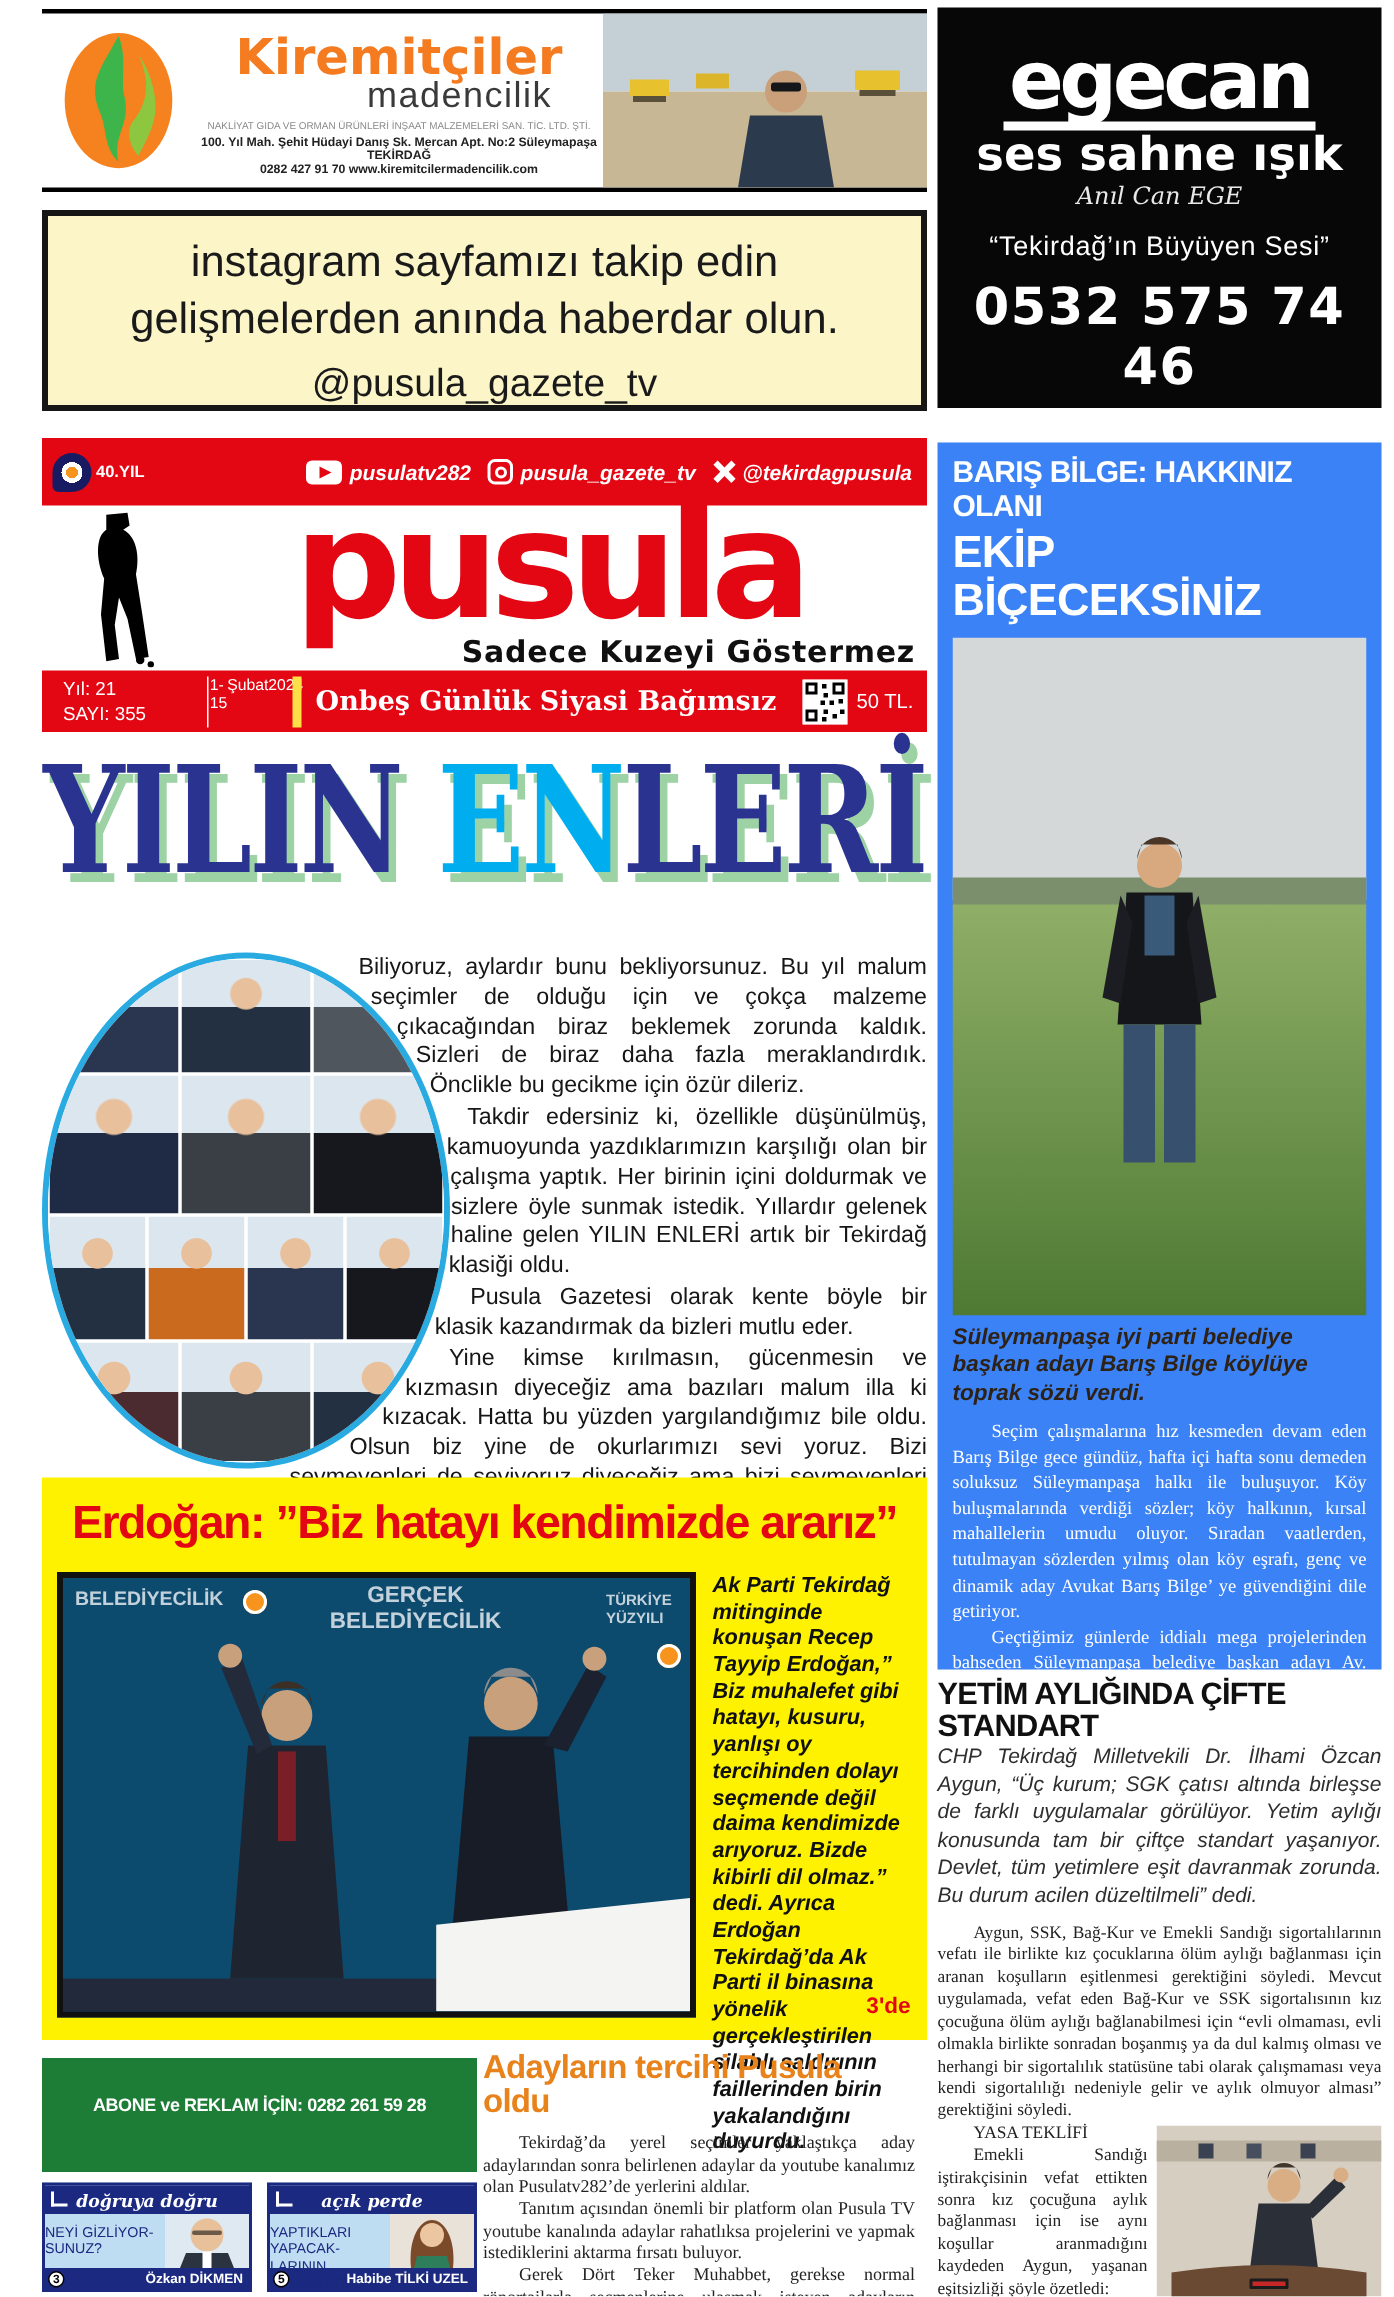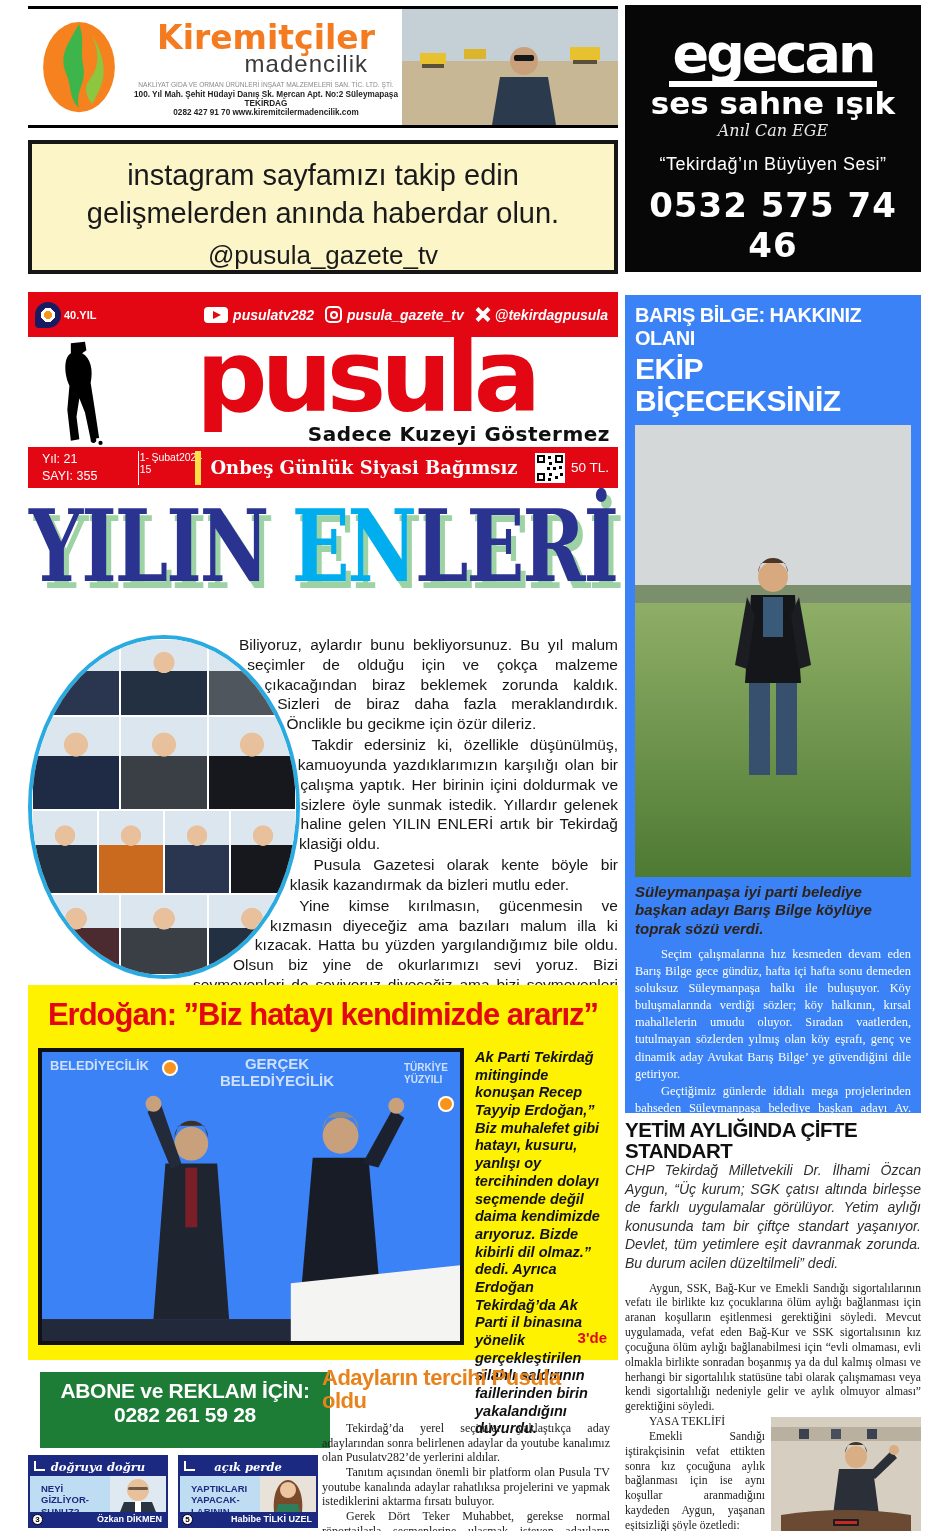--- a/index.html
+++ b/index.html
@@ -90,43 +90,43 @@
         background:radial-gradient(circle at 50% 30%, #e9c09c 0 15%, rgba(0,0,0,0) 16%),
                    linear-gradient(180deg,#dce6ee 0 42%, var(--s,#2a3550) 42%);}
   .s1{--s:#2a3550;} .s2{--s:#3a3f46;} .s3{--s:#16181d;} .s4{--s:#4b2a30;} .s5{--s:#233041;}
   .s6{--s:#c96a1e;} .s7{--s:#50565e;} .s8{--s:#1f2a44;}
   .main-flow p{margin:0 0 1px;text-indent:18px;}
 
   
   .erd{position:absolute;left:28px;top:985px;width:590px;height:375px;background:#fef200;}
   .erd-head{color:#e30613;font-weight:800;font-size:31px;letter-spacing:-1px;text-align:center;padding-top:12px;}
   .erd-photo{position:absolute;left:10px;top:63px;width:426px;height:297px;border:4px solid #111;box-sizing:border-box;
-             background:#3b82f6;overflow:hidden;}
+             background:#0c4a6e;overflow:hidden;}
   .erd-ol{position:absolute;color:rgba(255,255,255,.75);font-weight:800;}
   .erd-ol.a{left:8px;top:6px;font-size:13px;}
   .erd-ol.b{left:170px;top:4px;font-size:15px;text-align:center;line-height:1.1;width:130px;}
   .erd-ol.c{right:8px;top:10px;font-size:10px;width:48px;line-height:1.2;}
   .ak-dot{position:absolute;width:16px;height:16px;border-radius:50%;background:#f7941d;box-shadow:inset 0 0 0 2px #fff;}
   .erd-text{position:absolute;left:447px;top:64px;width:134px;height:298px;font-weight:700;font-style:italic;
             font-size:14.5px;line-height:1.22;color:#101010;}
   .erd-ref{position:absolute;right:2px;bottom:0;color:#e30613;font-weight:800;font-style:normal;font-size:15px;}
 
   
   .abone{position:absolute;left:28px;top:1372px;width:290px;height:76px;background:#1d7c35;color:#fff;
-         display:flex;align-items:center;justify-content:center;font-weight:800;font-size:21px;
-         letter-spacing:-.3px;text-align:center;padding:0 4px 14px;box-sizing:border-box;margin-left:12px;}
+         display:flex;align-items:center;justify-content:center;font-weight:800;font-size:12px;
+         letter-spacing:-.3px;text-align:center;padding:0 4px 14px;box-sizing:border-box;}
 
   
   .colu{position:absolute;top:1455px;width:140px;height:73px;border:2px solid #1b2a80;box-sizing:border-box;background:#bfddf2;}
   .colu.c1{left:28px;} .colu.c2{left:178px;}
   .colu-h{height:19px;background:#1b2a80;color:#fff;font-family:"DejaVu Serif",serif;font-style:italic;font-weight:bold;
           font-size:11.5px;display:flex;align-items:center;justify-content:center;position:relative;}
   .colu-h::before{content:"";position:absolute;left:4px;top:4px;width:9px;height:8px;border-left:2px solid #fff;border-bottom:2px solid #fff;}
   .colu-b{height:36px;display:flex;}
-  .colu-t{flex:1;color:#1b2a80;font-weight:700;font-size:9.5px;line-height:1.2;padding:7px 1px 0 11px;}
+  .colu-t{flex:1;color:#1b2a80;font-weight:400;font-size:9.5px;line-height:1.2;padding:7px 1px 0 0;}
   .colu-p{width:56px;height:100%;}
   .colu-f{height:14px;background:#1b2a80;color:#fff;display:flex;align-items:center;font-size:9px;font-weight:700;}
   .colu-num{width:11px;height:11px;border-radius:50%;background:#fff;color:#000;font-size:8px;font-weight:700;
             display:flex;align-items:center;justify-content:center;margin-left:2px;border:1px solid #000;box-sizing:border-box;}
   .colu-name{margin-left:auto;padding-right:4px;}
 
   
   .ada{position:absolute;left:322px;top:1366px;width:288px;height:165px;overflow:hidden;}
   .ada-head{color:#e8821b;font-weight:800;font-size:22px;letter-spacing:-.5px;line-height:1.05;}
   .ada-body{margin-top:9px;font-family:"Liberation Serif",serif;font-size:12px;line-height:1.22;text-align:justify;color:#222;}

